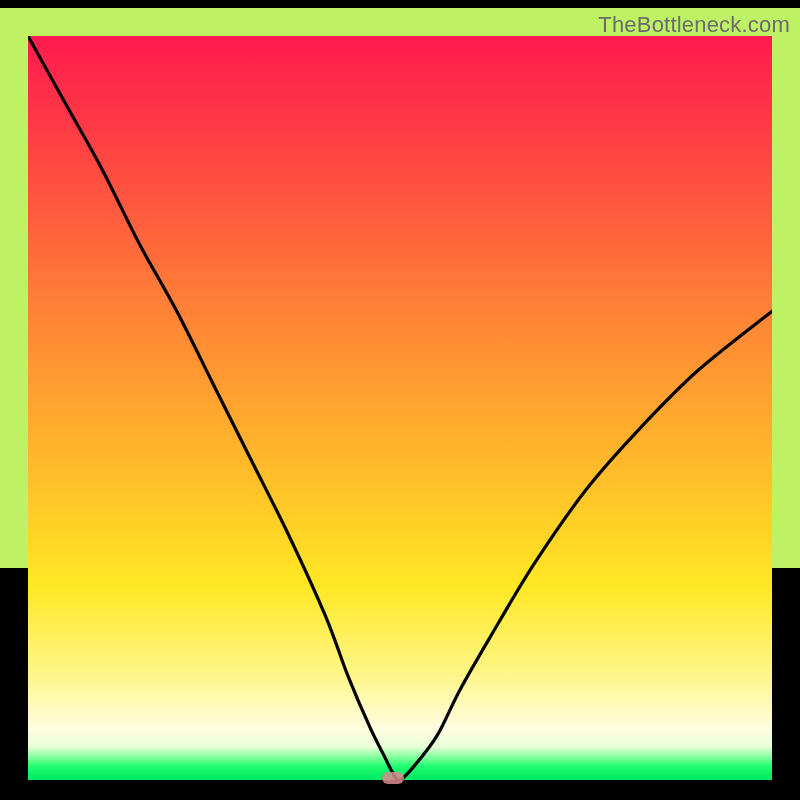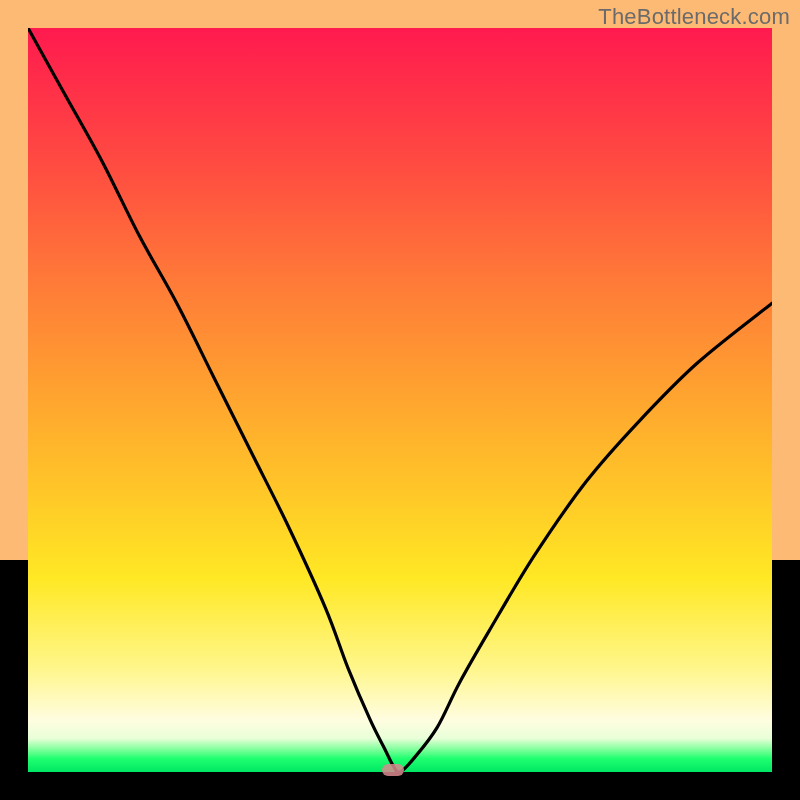--- a/index.html
+++ b/index.html
@@ -7,24 +7,24 @@
     padding: 0;
     width: 800px;
     height: 800px;
     background: #000;
     overflow: hidden;
     font-family: Arial, Helvetica, sans-serif;
   }
   .frame {
     position: absolute;
     left: 0;
-    top: 0;
+    top: 8px;
     width: 800px;
     height: 560px;
-    background: #fdba74;
+    background: #bef264;
   }
   .plot {
     position: absolute;
     left: 28px;
     top: 28px;
     width: 744px;
     height: 744px;
     background: linear-gradient(to bottom,
       #ff1a4f 0%,
       #ff2a4a 6%,

